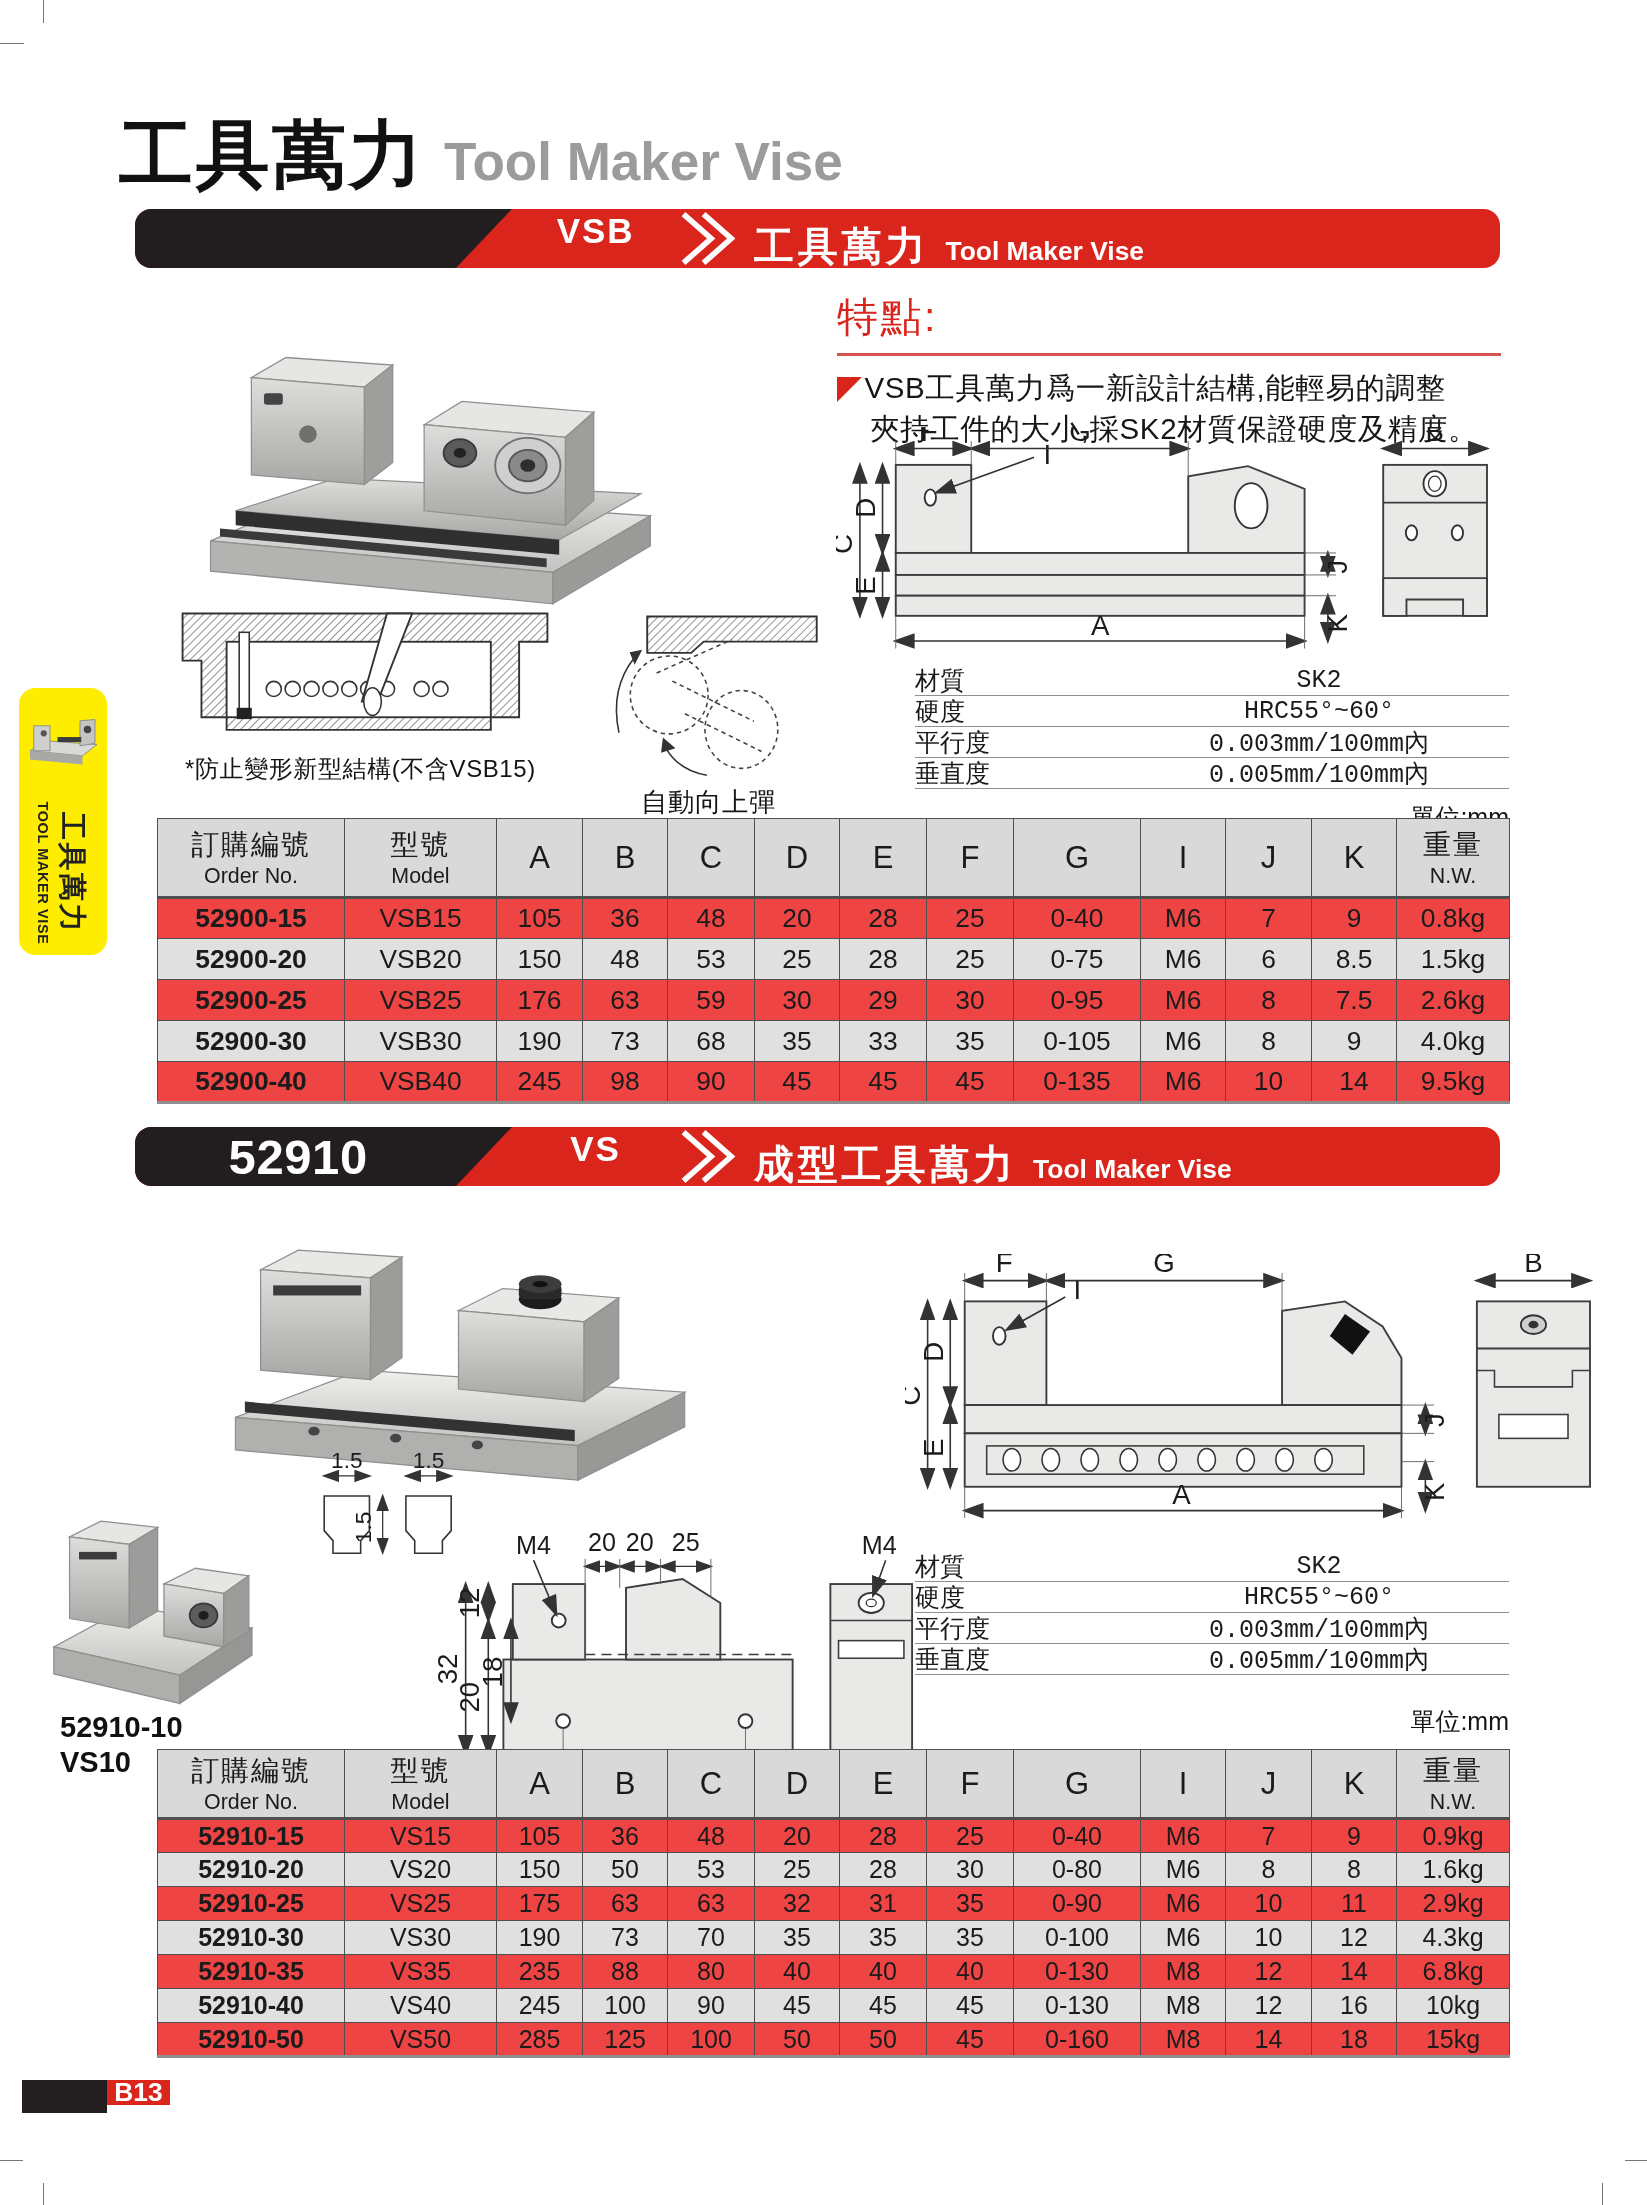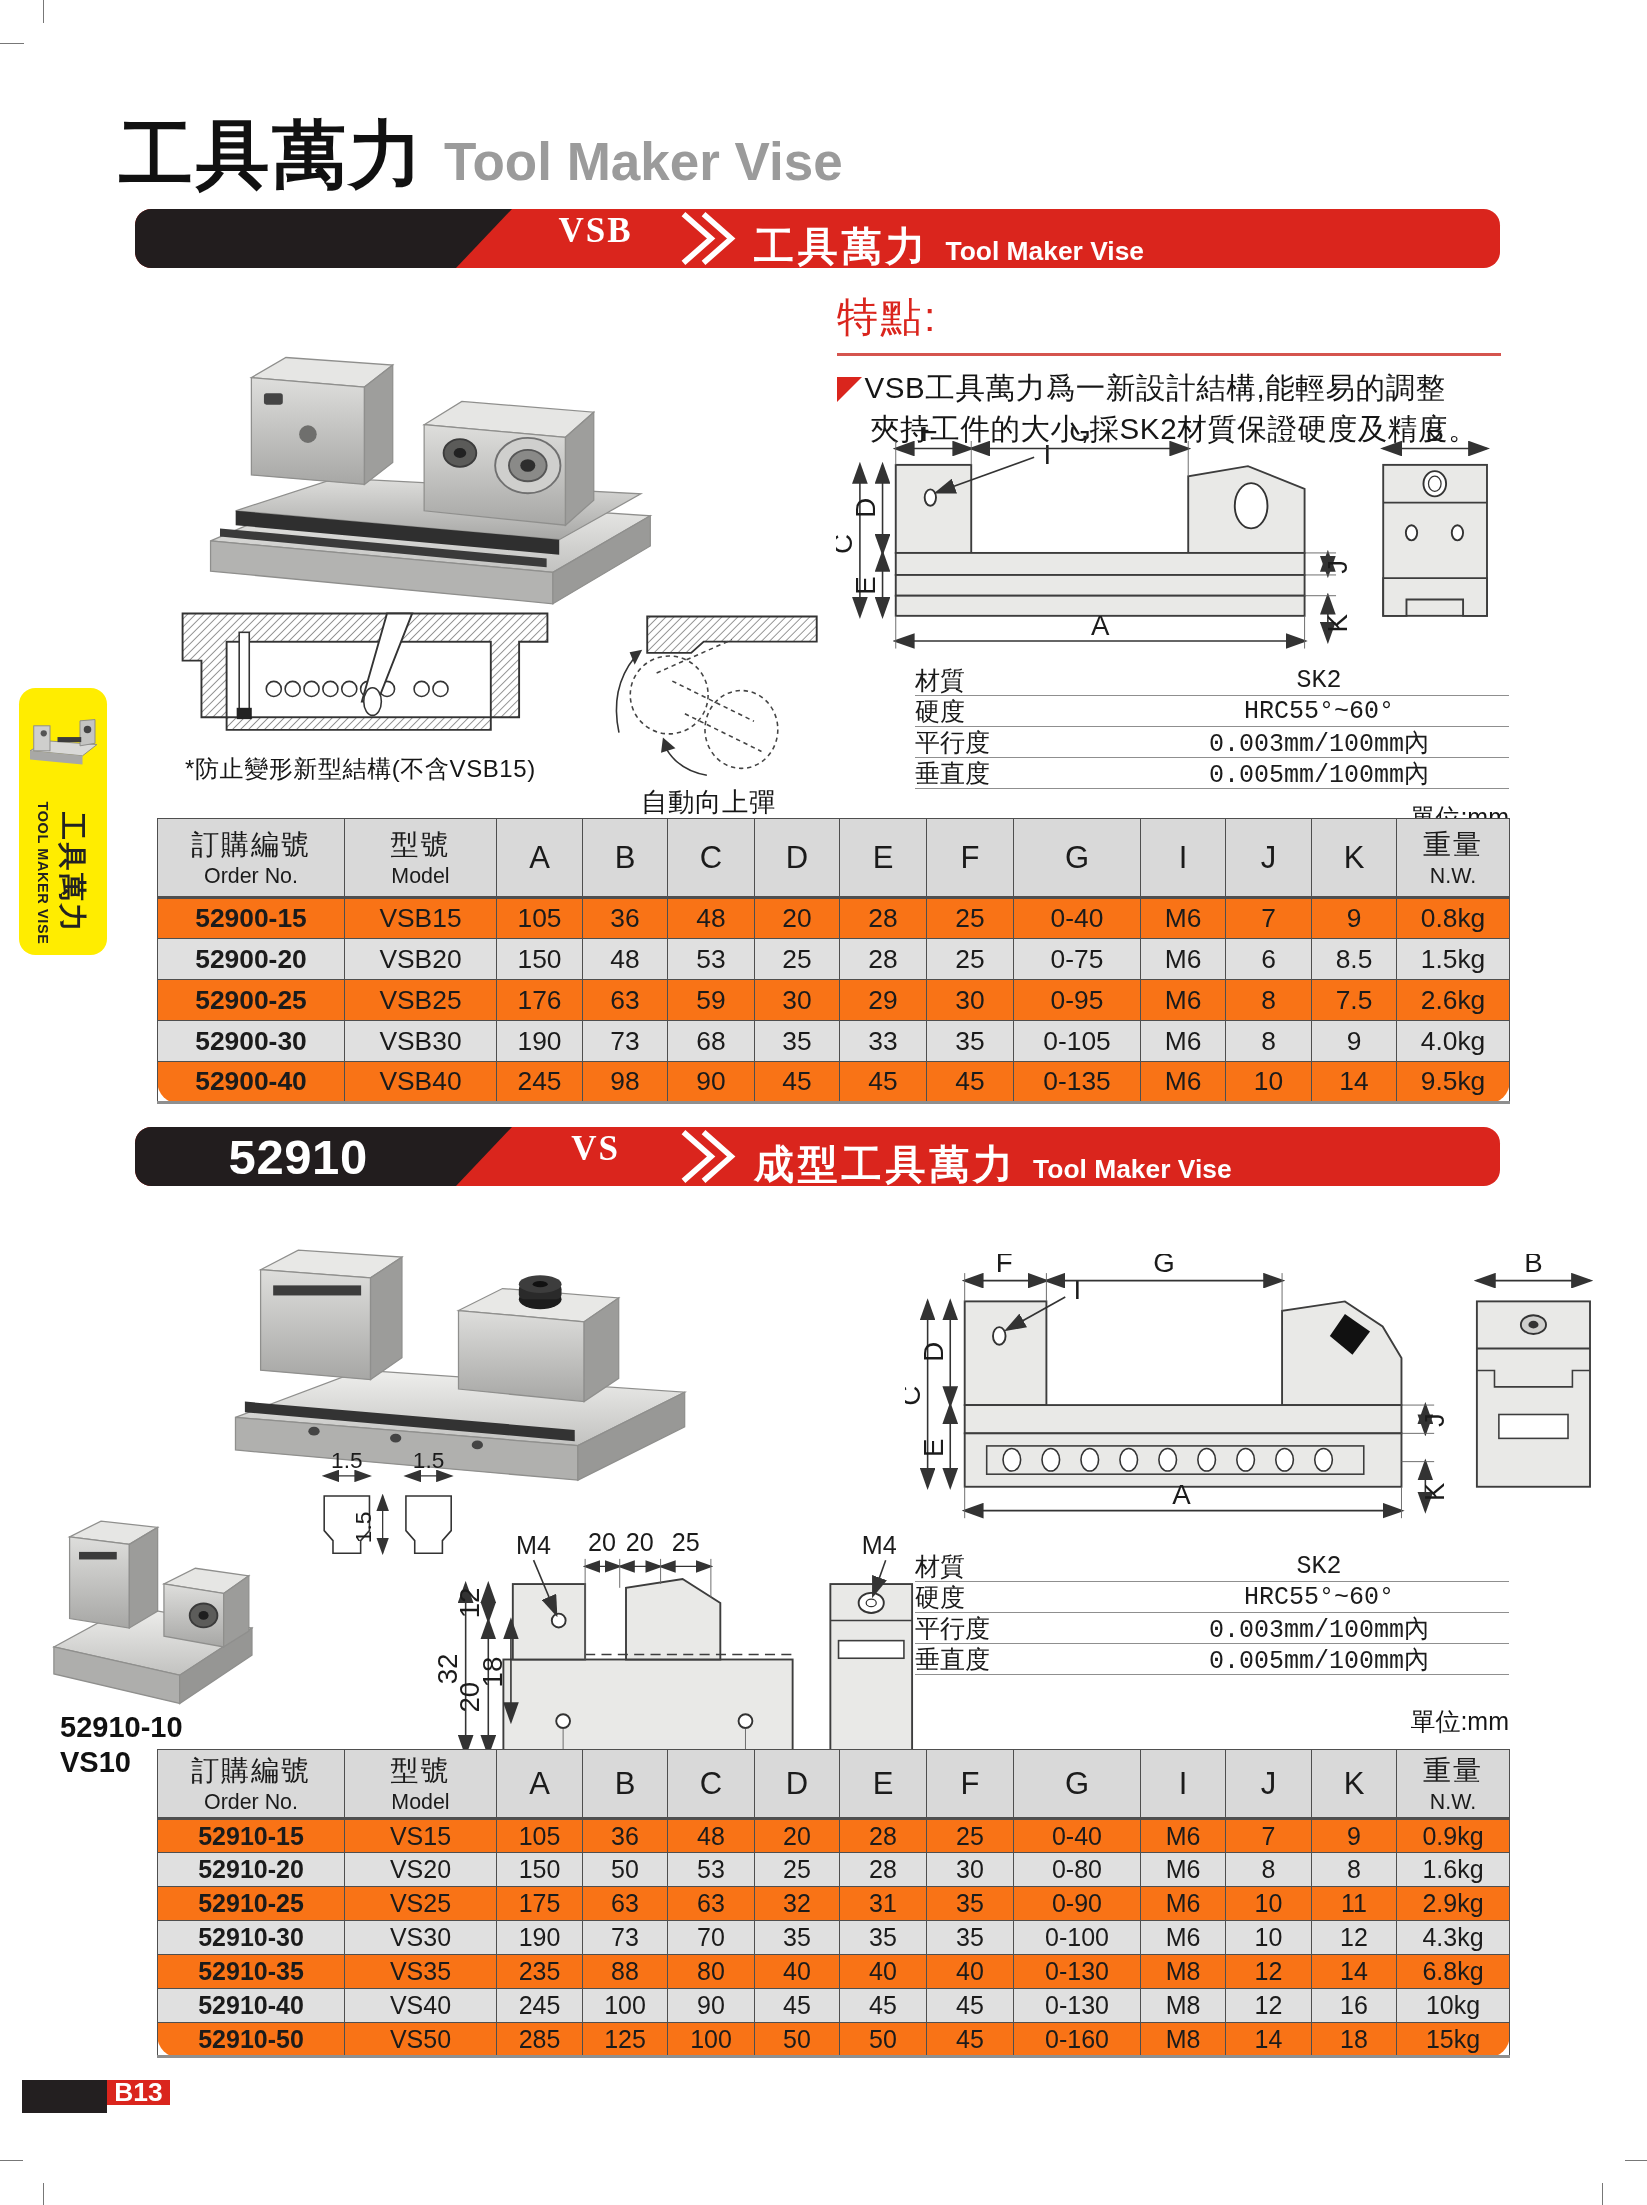--- a/index.html
+++ b/index.html
@@ -19,21 +19,21 @@
   .hdr .en{font-size:53px;font-weight:bold;color:var(--gray-en);margin-left:19px;}
 
   
   .banner{position:absolute;left:135px;width:1365px;height:59px;background:var(--red);
           border-radius:16.3px;}
   .banner .black{position:absolute;left:0;top:0;width:377px;height:59px;background:#221d1e;
           clip-path:polygon(0 0,377px 0,321px 100%,0 100%);border-radius:16.3px 0 0 16.3px;}
   .banner .code{position:absolute;left:15.7px;top:0;width:295px;height:59px;display:flex;
           align-items:center;justify-content:center;color:#fff;font-size:49px;font-weight:bold;letter-spacing:0.6px;}
   .banner .model{position:absolute;left:385px;top:0;width:151px;height:43px;display:flex;
-          align-items:center;justify-content:center;color:#fff;font-size:35px;font-weight:bold;letter-spacing:1.9px;font-family:Liberation Serif, serif;}
+          align-items:center;justify-content:center;color:#fff;font-size:35px;font-weight:bold;letter-spacing:1.9px;}
   .banner .chev{position:absolute;left:542px;top:0;}
   .banner .titles{position:absolute;left:619px;top:0;height:59px;display:flex;align-items:baseline;padding-top:7.5px;}
   .banner .t-zh{font-size:40px;font-weight:bold;color:#fff;letter-spacing:3.8px;line-height:59px;}
   .banner .t-en{font-size:26.4px;font-weight:bold;color:#fff;margin-left:16.3px;line-height:59px;}
 
   
   .feat-h{position:absolute;left:837px;top:290px;font-size:41px;font-weight:normal;color:var(--red);letter-spacing:2.5px;}
   .feat-line{position:absolute;left:837px;top:353px;width:664px;height:2.5px;background:#d5544e;}
   .feat-p{position:absolute;left:837px;top:367px;width:679px;font-size:29.5px;line-height:41px;color:#161616;letter-spacing:0.6px;}
   .tri{display:inline-block;width:0;height:0;border-top:25px solid var(--red);border-right:25px solid transparent;
@@ -44,21 +44,21 @@
   .specs{position:absolute;width:594px;}
   .spec-row{display:flex;align-items:center;height:31px;border-bottom:1.9px solid #8f8f8f;font-family:Liberation Mono, monospace;}
   .spec-label{width:36%;font-size:25px;}
   .spec-value{width:64%;font-size:25px;text-align:center;}
   .unit{position:absolute;width:594px;text-align:right;font-size:25px;color:#151515;}
 
   
   .cap{position:absolute;font-size:24px;color:#151515;letter-spacing:0.6px;}
 
   
-  table.dim{position:absolute;left:157px;border-collapse:collapse;table-layout:fixed;width:1352px;background:#f97316;border-radius:23px;}
+  table.dim{position:absolute;left:157px;border-collapse:collapse;table-layout:fixed;width:1352px;background:#ef4444;}
   table.dim th,table.dim td{border:1.3px solid var(--line);text-align:center;vertical-align:middle;}
   table.dim thead th{background:var(--hdr);border-bottom:3.8px solid var(--line);}
   table.dim .h-letter{font-size:31px;font-weight:normal;}
   table.dim .h-zh{font-size:28px;font-weight:normal;display:block;letter-spacing:1.9px;}
   table.dim .h-en{font-size:21.4px;font-weight:normal;display:block;}
   table.dim tbody tr:nth-child(even) td{background:var(--rowg);}
   table.dim tbody td{font-size:26.4px;}
   table.dim tbody td.c0{font-weight:bold;}
   table.dim tbody tr:last-child td{border-bottom:3.8px solid #8f8f8f;}
   #table1 thead tr{height:79px;} #table1 tbody tr{height:41px;}

